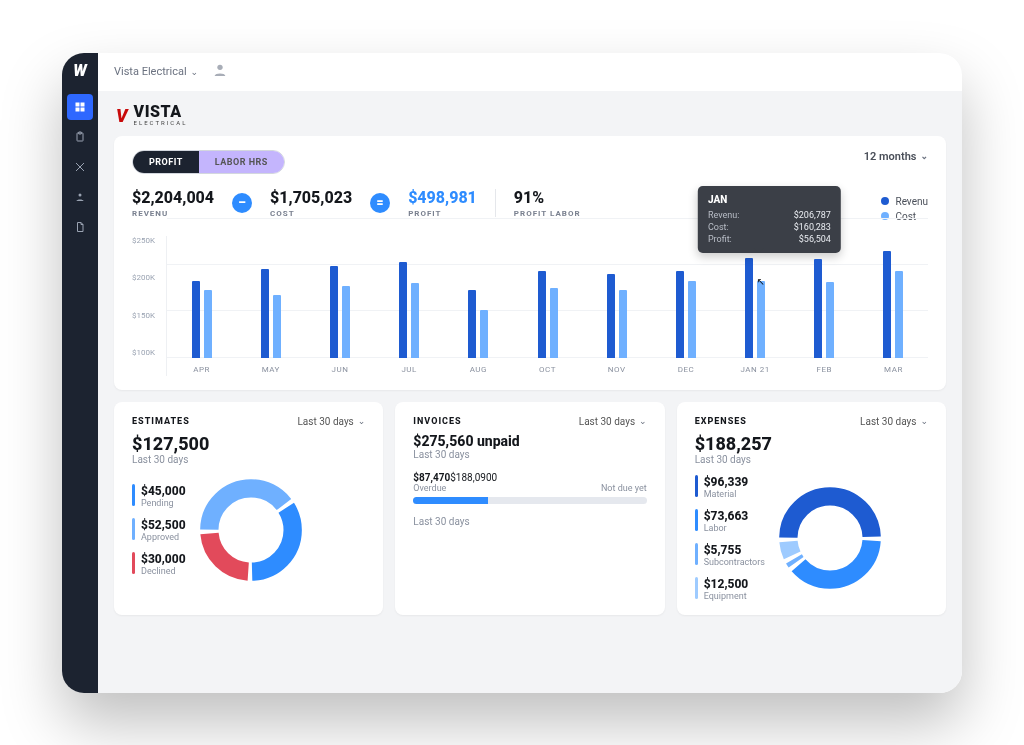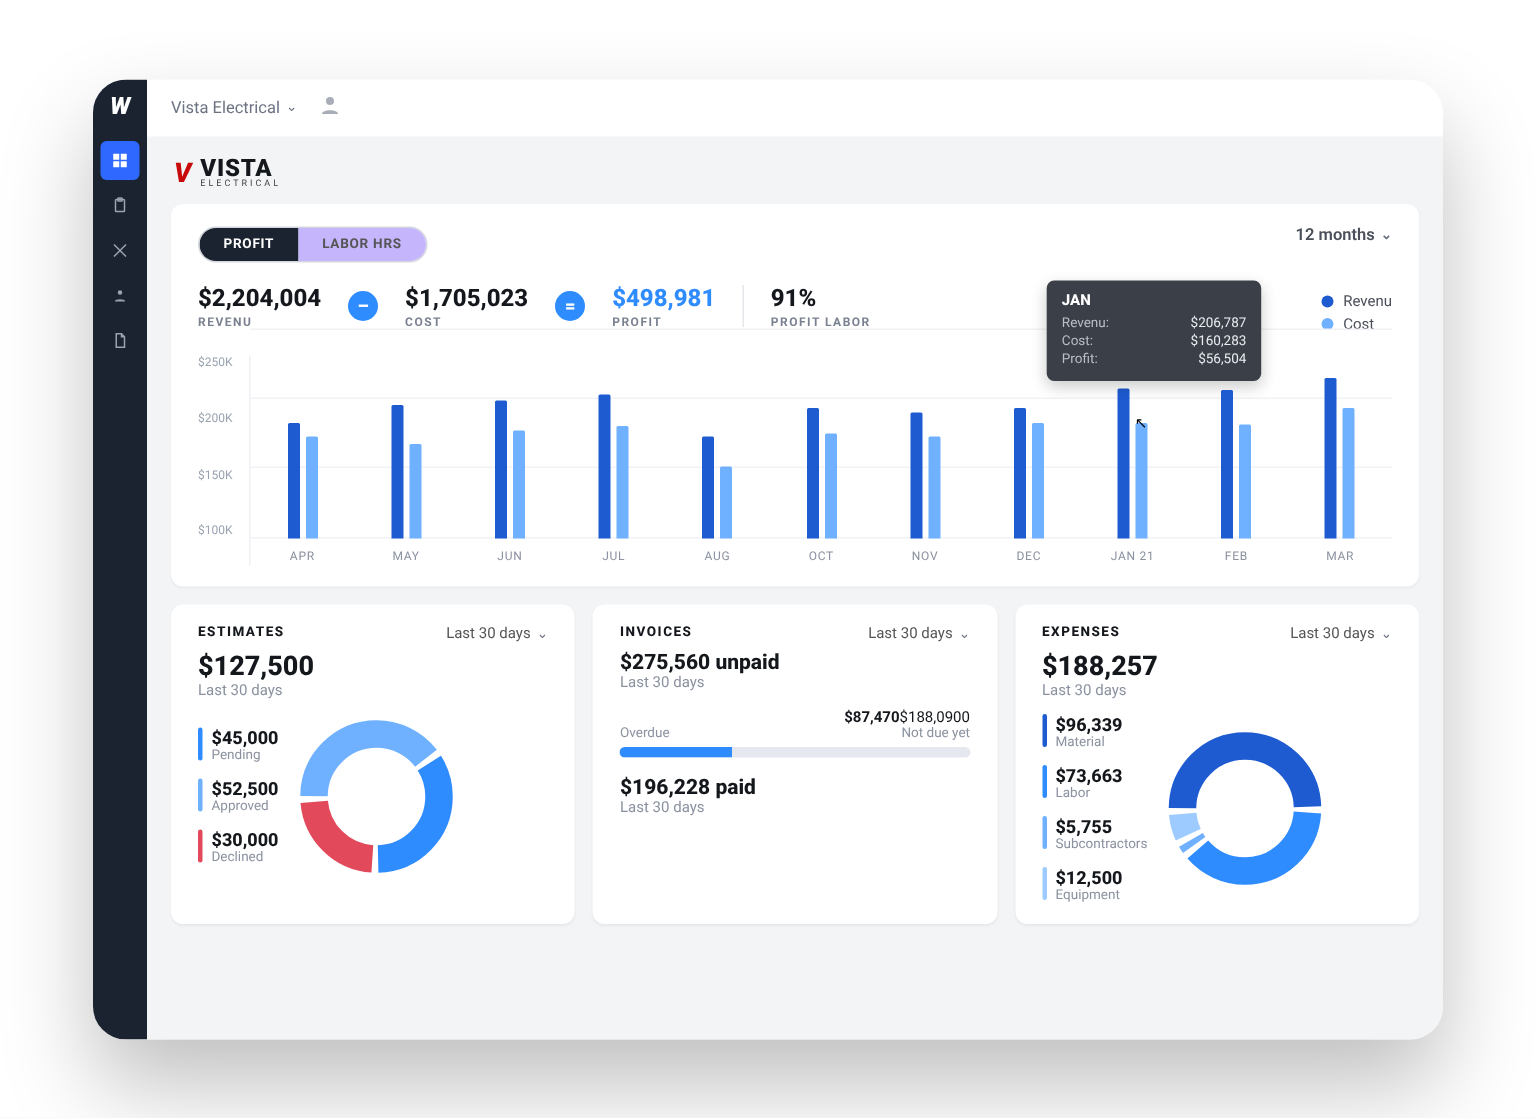--- a/index.html
+++ b/index.html
@@ -93,21 +93,21 @@
   .sub { font-size:10px; color:#8a919f; }
   .mini-body { display:flex; gap:10px; margin-top:10px; align-items:center;}
   .stat-list { display:flex; flex-direction:column; gap:10px;}
   .stat { display:flex; align-items:flex-start; gap:6px;}
   .tick { width:3px; height:22px; border-radius:2px;}
   .stat .sv { font-weight:800; font-size:12px;}
   .stat .sl { font-size:9px; color:#8a919f;}
   .donut-wrap { width:110px; height:110px; }
   .invoices-body { display:flex; flex-direction:column; gap:12px; margin-top:6px;}
   .inv-block .amt { font-weight:800; font-size:14px;}
-  .inv-row { display:flex; justify-content:flex-end; font-size:10px;}
+  .inv-row { display:flex; justify-content:flex-start; font-size:10px;}
   .inv-row span:first-child {font-weight:700;}
   .inv-row-sub { display:flex; justify-content:space-between; font-size:9px; color:#8a919f;align-items:center;}
   .pbar { height:7px; background:#e5e8ee; border-radius:4px; overflow:hidden; margin-top:4px;}
   .pbar > div { height:100%; background:#2e8cff; }
   .chev { font-size:9px; color:#6b7280; }
   svg.donut { width:100%; height:100%; transform: rotate(-90deg);}
 </style>
 </head>
 <body>
 
@@ -367,21 +367,20 @@
               </div>
               <div class="inv-row-sub">
                 <span>Overdue</span>
                 <span>Not due yet</span>
               </div>
               <div class="pbar">
                   <div id="inv-pbar" style="width: 32%;"></div>
                 </div>
             </div>
             <div class="inv-block">
-              <div class="amt">$196,228 paid</div>
               <div class="sub">Last 30 days</div>
             </div>
           </div>
         </div>
 
         <div class="card">
           <div class="mini-head">
             <span class="title">EXPENSES</span>
             <div class="period">
                 <span>Last 30 days</span>

